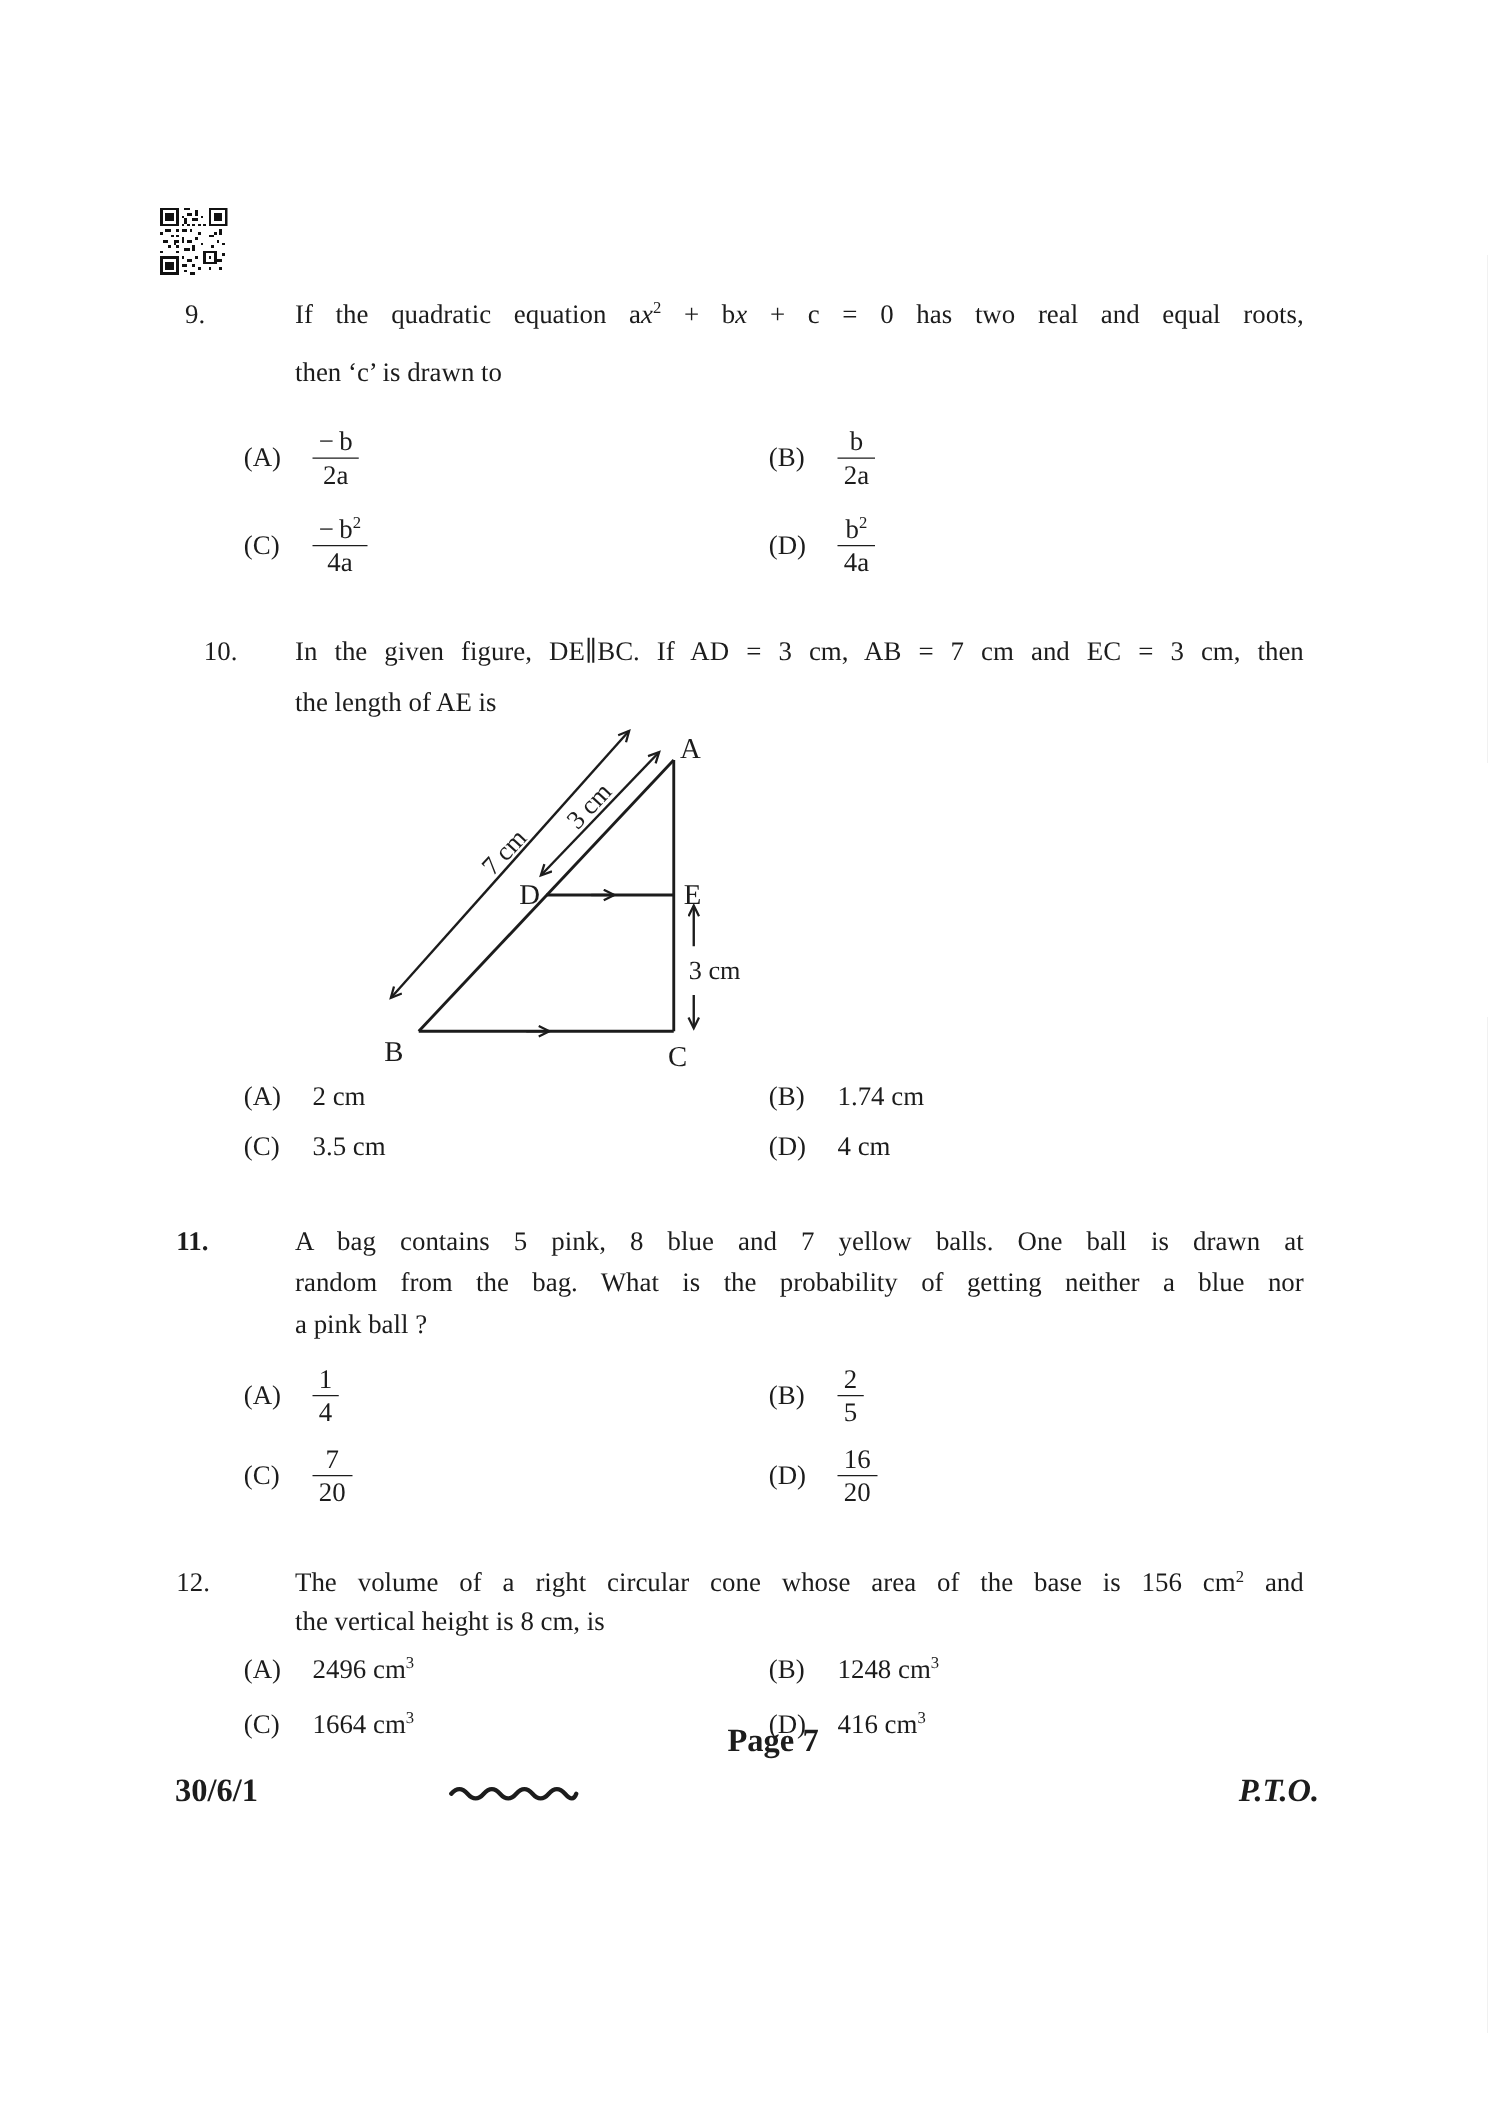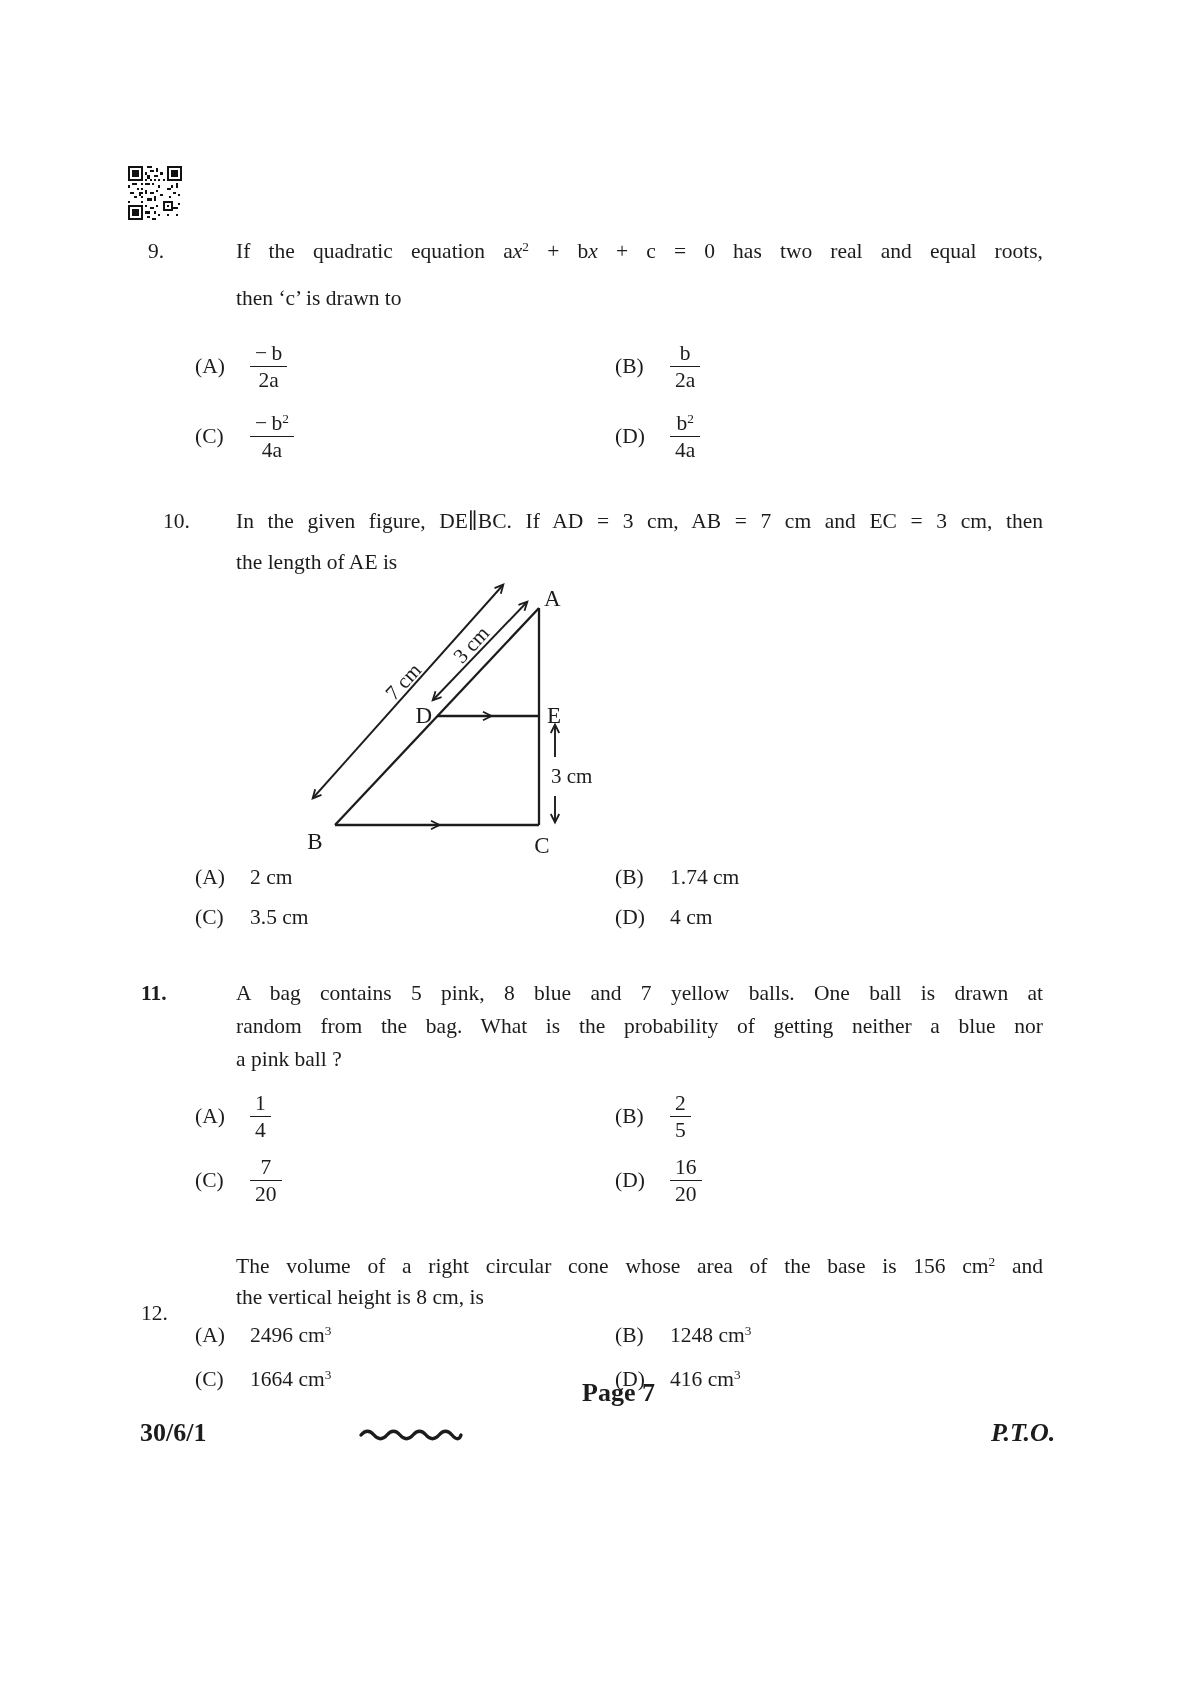--- a/index.html
+++ b/index.html
@@ -249,21 +249,21 @@
         <span class="frac">
           <span class="fnum">16</span>
           <span class="fbar"></span>
           <span class="fden">20</span>
         </span>
       </div>
     </div>
   </div>
 
   <div>
-    <div class="abs qnum" style="left:141px;top:1253px;margin-top:47px;">12.</div>
+    <div class="abs qnum" style="left:141px;top:1253px;">12.</div>
     <div class="abs qline just" style="left:198px;top:1253px;">The volume of a right circular cone whose area of the base is 156 cm<sup>2</sup> and</div>
     <div class="abs qline" style="left:198px;top:1284px;">the vertical height is 8 cm, is</div>
 
     <div class="abs optrow" style="top:1323px;height:27px;">
       <div class="optcell colL">
         <span class="optlabel">(A)</span>
         <span class="optvalue">2496 cm<sup>3</sup></span>
       </div>
       <div class="optcell colR">
         <span class="optlabel">(B)</span>

